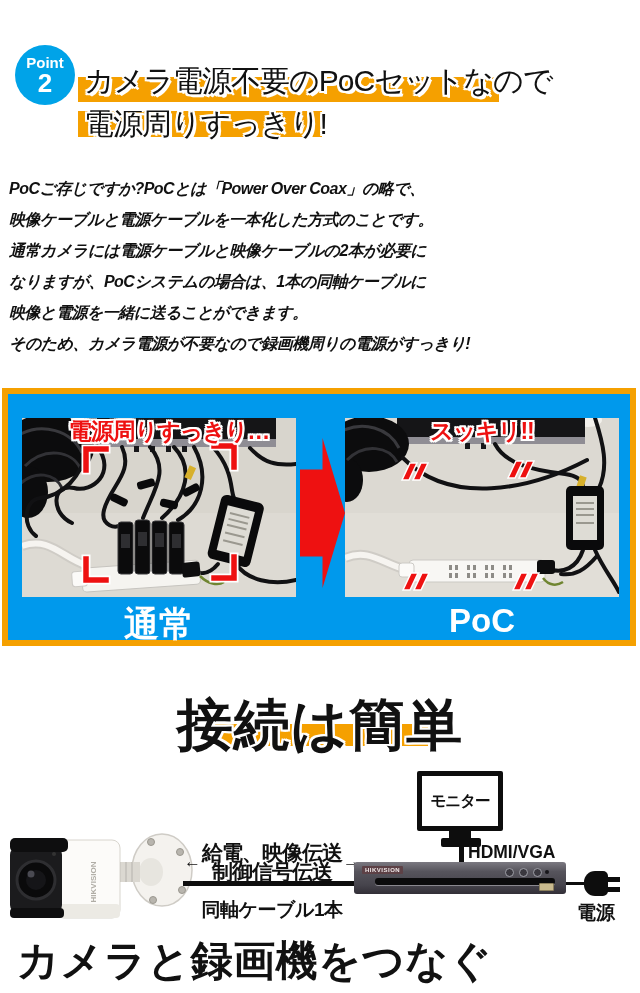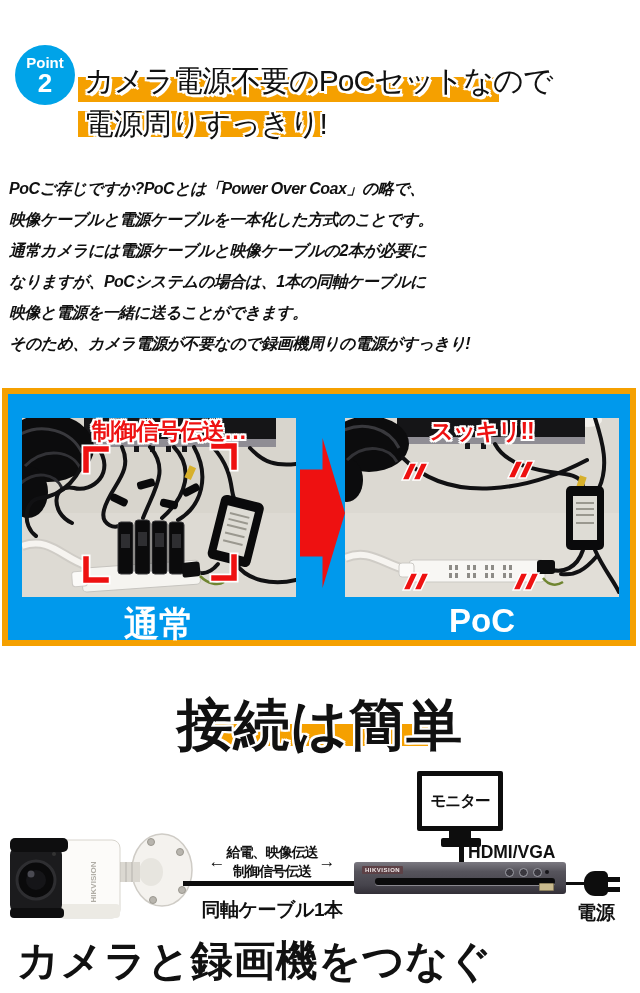--- a/index.html
+++ b/index.html
@@ -45,21 +45,21 @@
   .simple-title{position:absolute;left:0;top:688px;width:640px;text-align:center;font-size:56px;
          font-weight:900;letter-spacing:1px;
          text-shadow:2px 0 0 #fff,-2px 0 0 #fff,0 2px 0 #fff,0 -2px 0 #fff,
                      2px 2px 0 #fff,-2px 2px 0 #fff,2px -2px 0 #fff,-2px -2px 0 #fff;}
   
   .cam-svg{position:absolute;left:10px;top:820px;}
   .coax{position:absolute;left:183px;top:881px;width:172px;height:4.5px;background:#0d0d0d;}
   .cable-labels{position:absolute;left:186px;top:843px;width:172px;display:flex;align-items:center;
                 justify-content:center;font-weight:bold;}
   .cable-labels .arr{font-size:17px;}
-  .cable-labels .mid{font-size:14px;line-height:19px;text-align:center;letter-spacing:-1px;
+  .cable-labels .mid{font-size:21px;line-height:19px;text-align:center;letter-spacing:-1px;
                      white-space:nowrap;margin:0 1px;}
   .coax-label{position:absolute;left:186px;top:897px;width:172px;text-align:center;
               font-size:19px;font-weight:bold;letter-spacing:-0.5px;}
   .monitor{position:absolute;left:417px;top:771px;width:76px;height:50px;background:#fff;
            border:5px solid #0d0d0d;border-radius:2px;text-align:center;}
   .monitor span{font-size:15.5px;font-weight:bold;line-height:50px;letter-spacing:-1px;}
   .m-neck{position:absolute;left:449px;top:830px;width:22px;height:8px;background:#0d0d0d;}
   .m-base{position:absolute;left:441px;top:838px;width:40px;height:9px;background:#0d0d0d;border-radius:2px;}
   .m-pole{position:absolute;left:459px;top:847px;width:4.5px;height:17px;background:#0d0d0d;}
   .hdmi{position:absolute;left:468px;top:842px;font-size:17.5px;font-weight:bold;}
@@ -268,21 +268,21 @@
             <polygon points="69,172 77,155 84,155 76,172"></polygon>
           <polygon points="168,172 176,155 183,155 175,172"></polygon>
             <polygon points="179,172 187,155 194,155 186,172"></polygon>
         </g>
       </g>
     </svg>
   </div>
 
   <div class="arrow"></div>
 
-  <div class="callout calloutL">制御信号伝送…</div>
+  <div class="callout calloutL">電源周りすっきり…</div>
   <div class="callout calloutR">スッキリ!!</div>
   <div class="pf-label labL">通常</div>
   <div class="pf-label labR">PoC</div>
 
   <div class="simple-bar"></div>
   <div class="simple-title">接続は簡単</div>
 
   <svg class="cam-svg" width="185" height="118" viewBox="0 0 185 118">
     <ellipse cx="152" cy="50" rx="30" ry="36" fill="#f4f2ee" stroke="#cfccc6" stroke-width="1.5"></ellipse>
     <ellipse cx="141" cy="52" rx="12" ry="14" fill="#e7e5df"></ellipse>

